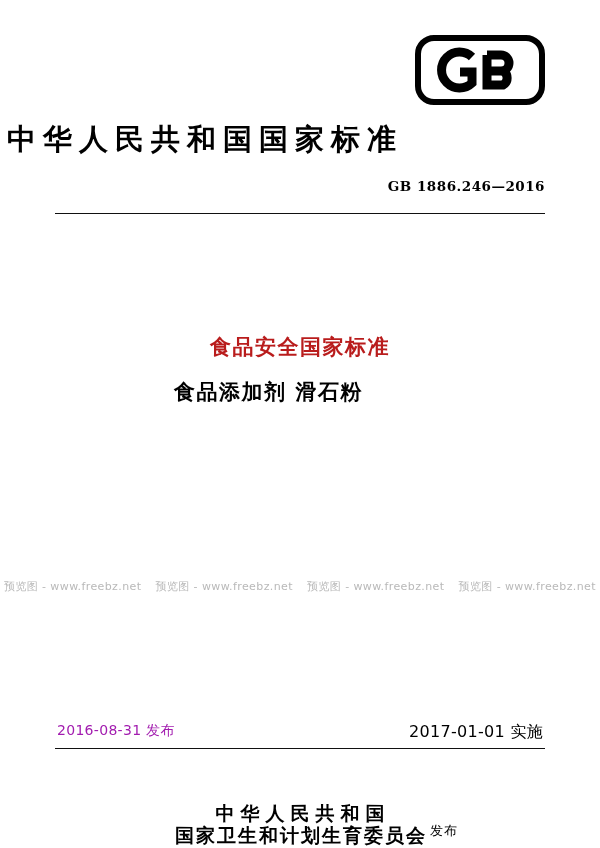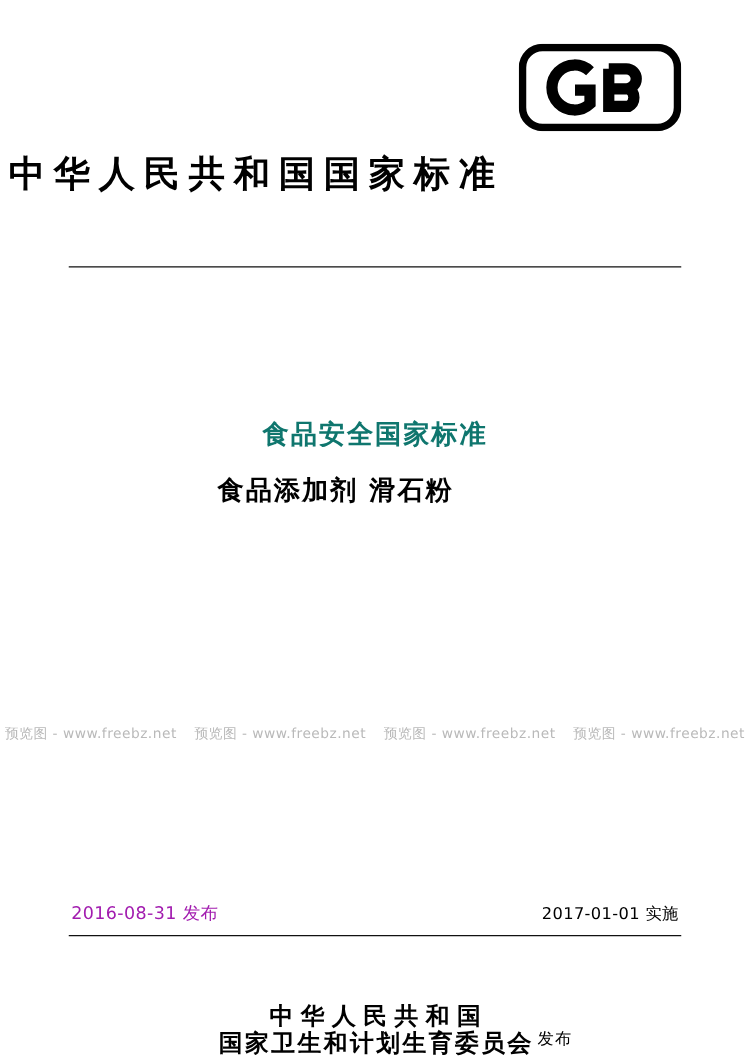--- a/index.html
+++ b/index.html
@@ -74,21 +74,21 @@
   
   .doc-title-1 {
     position: absolute;
     left: 0;
     top: 333px;
     width: 600px;
     text-align: center;
     font-size: 21px;
     font-weight: bold;
     letter-spacing: 1.5px;
-    color: #0f766e;
+    color: #b91c1c;
   }
   .doc-title-2 {
     position: absolute;
     left: 0;
     top: 378px;
     width: 537px;
     text-align: center;
     font-size: 21px;
     font-weight: bold;
     letter-spacing: 1.5px;
@@ -121,21 +121,21 @@
     left: 57px;
     top: 722px;
     font-size: 14px;
     color: #a21caf;
     letter-spacing: 0.3px;
   }
   .date-right {
     position: absolute;
     right: 57px;
     top: 722px;
-    font-size: 13px;
+    font-size: 16px;
     color: #000;
     letter-spacing: 0.3px;
   }
 
   
   .rule-bottom {
     position: absolute;
     left: 55px;
     top: 748px;
     width: 490px;
@@ -192,20 +192,21 @@
       <rect x="3" y="3" width="124" height="64" rx="16" ry="16" fill="none" stroke="#000" stroke-width="6"></rect>
 
       <path d="M57 22 A18 18 0 1 0 57 48 L57 37 L45 37" fill="none" stroke="#000" stroke-width="9" stroke-linecap="butt" stroke-linejoin="miter"></path>
 
       <path d="M72 20 L72 50 L88 50 A8 8 0 0 0 88 36 L72 36 M72 36 L86 36 A8 8 0 0 0 86 20 L72 20" fill="none" stroke="#000" stroke-width="9" stroke-linejoin="miter"></path>
     </svg>
   </div>
 
   <div class="std-title">中华人民共和国国家标准</div>
 
+  <div class="std-number">GB 1886.246—2016</div>
 
   <div class="rule-top"></div>
 
   <div class="doc-title-1">食品安全国家标准</div>
   <div class="doc-title-2">食品添加剂    滑石粉</div>
 
   <div class="watermark">
     <span>预览图 - www.freebz.net</span>
     <span>预览图 - www.freebz.net</span>
     <span>预览图 - www.freebz.net</span>

